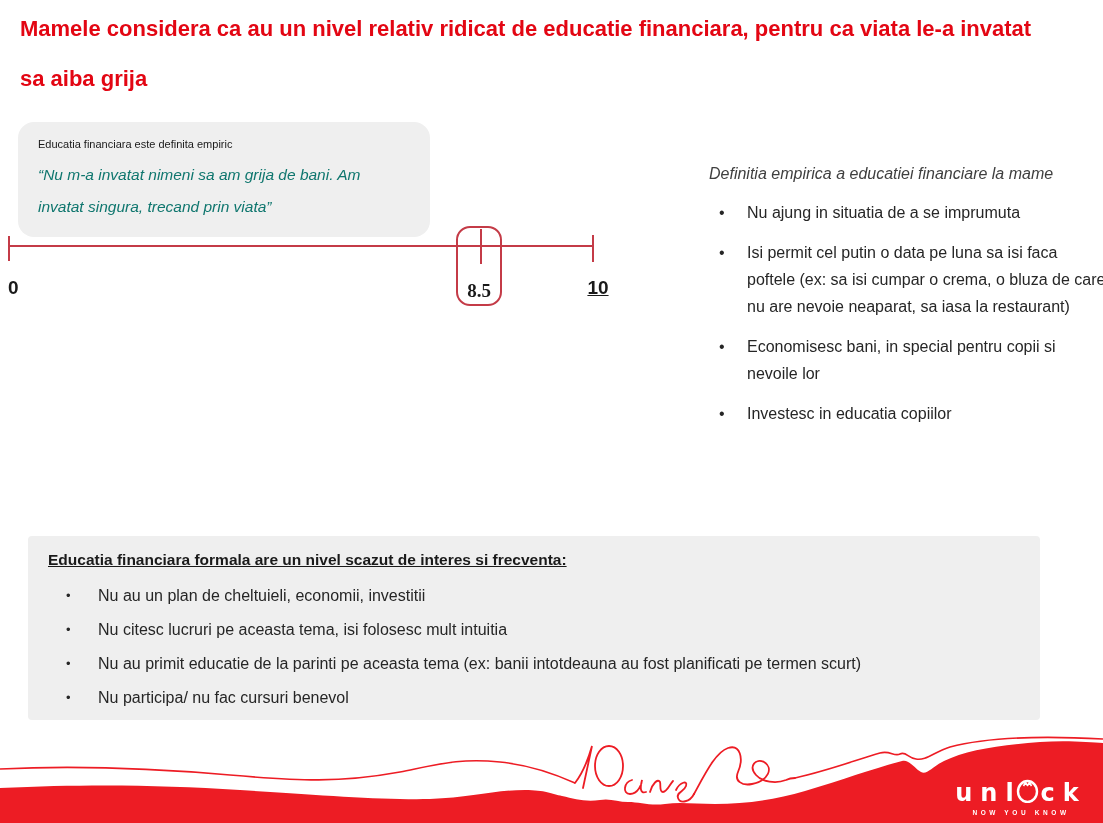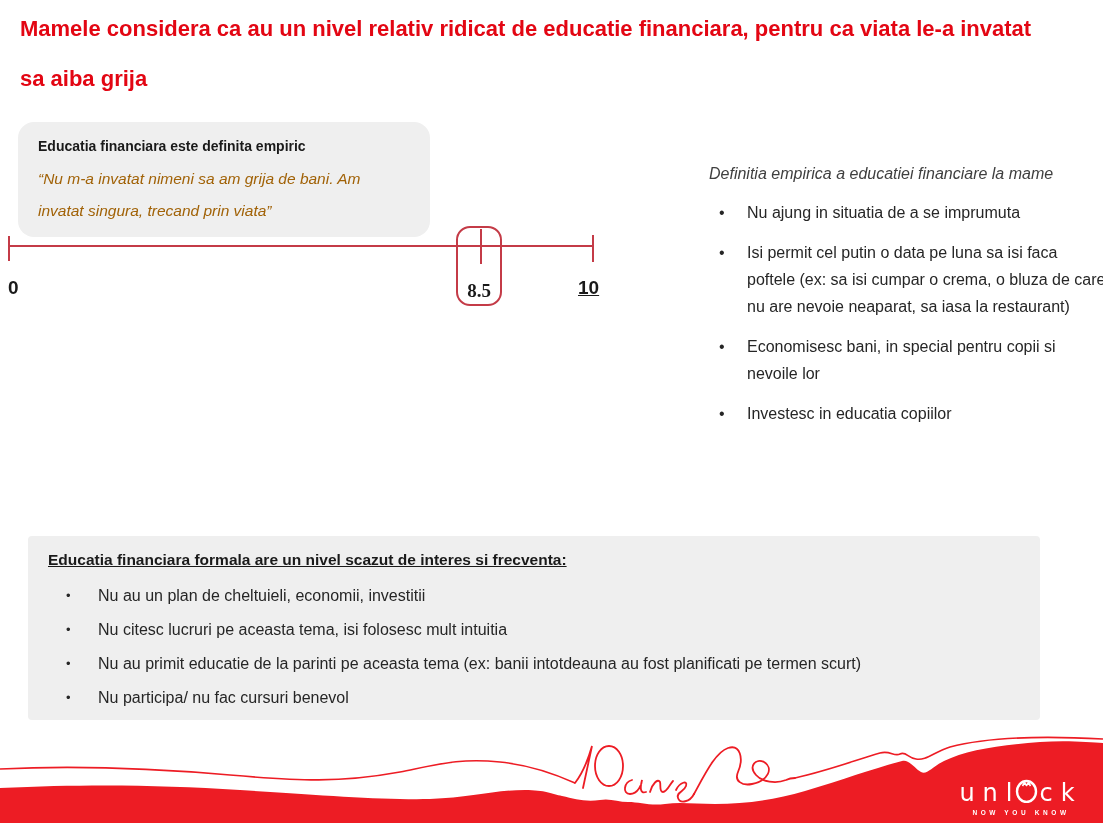--- a/index.html
+++ b/index.html
@@ -15,36 +15,36 @@
   
   .title{
     position:absolute;left:20px;top:0;width:1040px;margin:0;padding-top:4px;
     font-size:22px;font-weight:bold;color:var(--title-red);line-height:50px;
   }
   
   .empirical-box{
     position:absolute;left:18px;top:122px;width:412px;height:115px;
     background:var(--box-gray);border-radius:16px;padding:16px 20px 0 20px;
   }
-  .empirical-heading{margin:0;font-size:14px;font-weight:bold;color:#1a1a1a;}
-  .empirical-quote{margin:9px 0 13px 0;font-size:15.5px;font-style:italic;color:#a16207;line-height:32px;}
+  .empirical-heading{margin:0;font-size:11px;font-weight:normal;color:#1a1a1a;}
+  .empirical-quote{margin:9px 0 13px 0;font-size:15.5px;font-style:italic;color:#0f766e;line-height:32px;}
   
   .scale-line{position:absolute;left:8px;top:245px;width:586px;height:2px;background:var(--scale-red);}
   .tick{position:absolute;width:2px;background:var(--scale-red);}
   .tick-0{left:8px;top:236px;height:25px;}
   .tick-85{left:480px;top:229px;height:35px;}
   .tick-10{left:592px;top:235px;height:27px;}
   .marker-ring{
     position:absolute;left:456px;top:226px;width:46px;height:80px;
     border:2px solid var(--scale-red);border-radius:14px;background:transparent;
   }
   .scale-label{position:absolute;font-size:19px;font-weight:bold;color:#1a1a1a;}
   .label-0{left:8px;top:277px;}
   .label-85{left:456px;top:280px;width:46px;text-align:center;font-family:Liberation Serif, serif;}
-  .label-10{left:578px;top:277px;width:40px;text-decoration:underline;}
+  .label-10{left:578px;top:277px;width:40px;text-align:center;text-decoration:underline;}
   .scale-caption{
     position:absolute;left:355px;top:350px;width:228px;
     font-size:17.5px;color:var(--caption-red);line-height:29px;
   }
   
   .right-col{position:absolute;left:676px;top:165px;width:398px;margin-left:33px;}
   .def-heading{margin:0 0 16px 0;font-size:16px;font-style:italic;color:#3f3f3f;font-weight:normal;}
   ul.bullets{list-style:none;margin:0;padding:0;font-size:16px;color:var(--text-dark);}
   .def-list li{position:relative;padding-left:38px;margin-bottom:13px;line-height:27px;}
   .def-list li::before{content:"\2022";position:absolute;left:10px;}
@@ -56,21 +56,21 @@
   .formal-heading{margin:0 0 17px 0;font-size:15.5px;font-weight:bold;text-decoration:underline;color:#1a1a1a;}
   .formal-list li{position:relative;padding-left:50px;margin-bottom:15px;line-height:19px;}
   .formal-list li::before{content:"\2022";position:absolute;left:18px;font-size:13px;}
   
   .wave-svg{position:absolute;left:0;top:728px;display:block;}
   .unlock{
     position:absolute;left:950px;top:777px;width:142px;text-align:center;color:#fff;z-index:5;
   }
   .unlock-word{
     display:flex;align-items:center;justify-content:center;
-    font-family:"DejaVu Sans",sans-serif;font-weight:normal;font-size:24px;line-height:26px;
+    font-family:"DejaVu Sans",sans-serif;font-weight:bold;font-size:24px;line-height:26px;
   }
   .unlock-word .part{letter-spacing:8px;}
   .unlock-word .lock{margin:0 2px 0 -6px;}
   .unlock-tagline{
     margin-top:1px;font-size:6.5px;font-weight:bold;letter-spacing:3.6px;white-space:nowrap;
   }
 </style>
 </head>
 <body>
 

